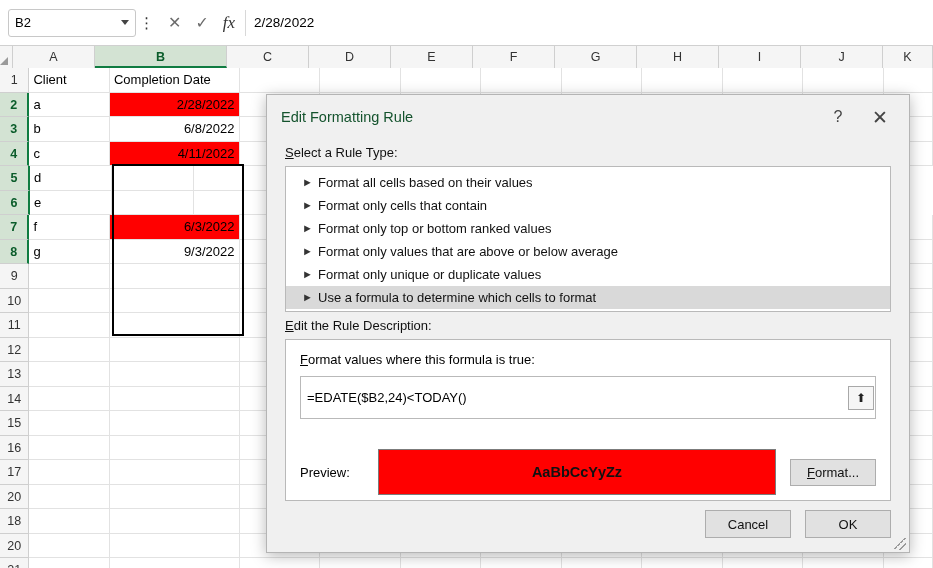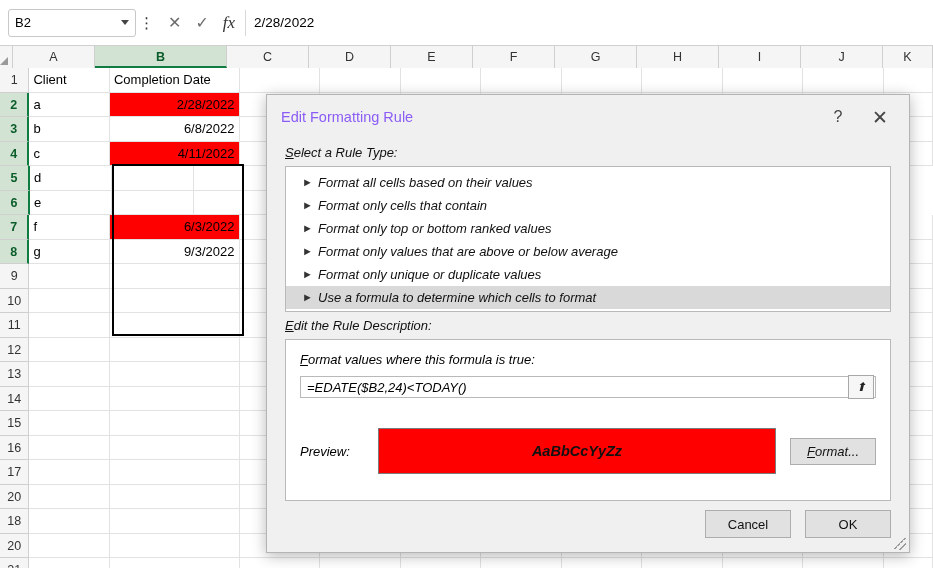--- a/index.html
+++ b/index.html
@@ -119,29 +119,29 @@
     width: 644px; height: 459px;
     background: #f0f0f0;
     border: 1px solid #b4b4b4;
     box-shadow: 0 3px 14px rgba(0,0,0,0.28);
   }
   .dlg-title-bar {
     height: 44px; display: flex; align-items: center;
     padding: 0 8px 0 14px;
     background: #f0f0f0;
   }
-  .dlg-title { flex: 1; font-size: 14.5px; color: #8b5cf6; }
+  .dlg-title { flex: 1; font-size: 14.5px; color: #14532d; }
   .dlg-help, .dlg-close {
     width: 42px; height: 34px;
     display: flex; align-items: center; justify-content: center;
     font-size: 16px; color: #444;
   }
   .dlg-close { font-size: 19px; font-weight: 300; }
 
-  .dlg-body { padding: 0 18px; font-style: italic; }
+  .dlg-body { padding: 0 18px; }
   .dlg-label { font-size: 13px; color: #111; margin: 6px 0 6px 0; }
   .u { text-decoration: underline; }
 
   .rule-list {
     border: 1px solid #b9b9b9;
     background: #fff;
     height: 146px;
     padding: 4px 0;
   }
   .rule-item {
@@ -161,21 +161,21 @@
     border: 1px solid #b9b9b9;
     background: #fff;
     margin-top: 6px;
     height: 162px;
     padding: 12px 14px 0 14px;
   }
   .desc-title { font-size: 13px; margin-bottom: 9px; }
   .formula-field {
     display: flex; align-items: center;
     border: 1px solid #b9b9b9;
-    height: 22px; background: #fff;
+    height: 43px; background: #fff;
   }
   .formula-field .ftext {
     flex: 1; padding-left: 6px; font-size: 13px;
     white-space: nowrap; overflow: hidden;
   }
   .collapse-btn {
     width: 26px; height: 24px; margin-right: 1px;
     border: 1px solid #a8a8a8; background: #f6f6f6;
     display: flex; align-items: center; justify-content: center;
     font-size: 12px; color: #222;

